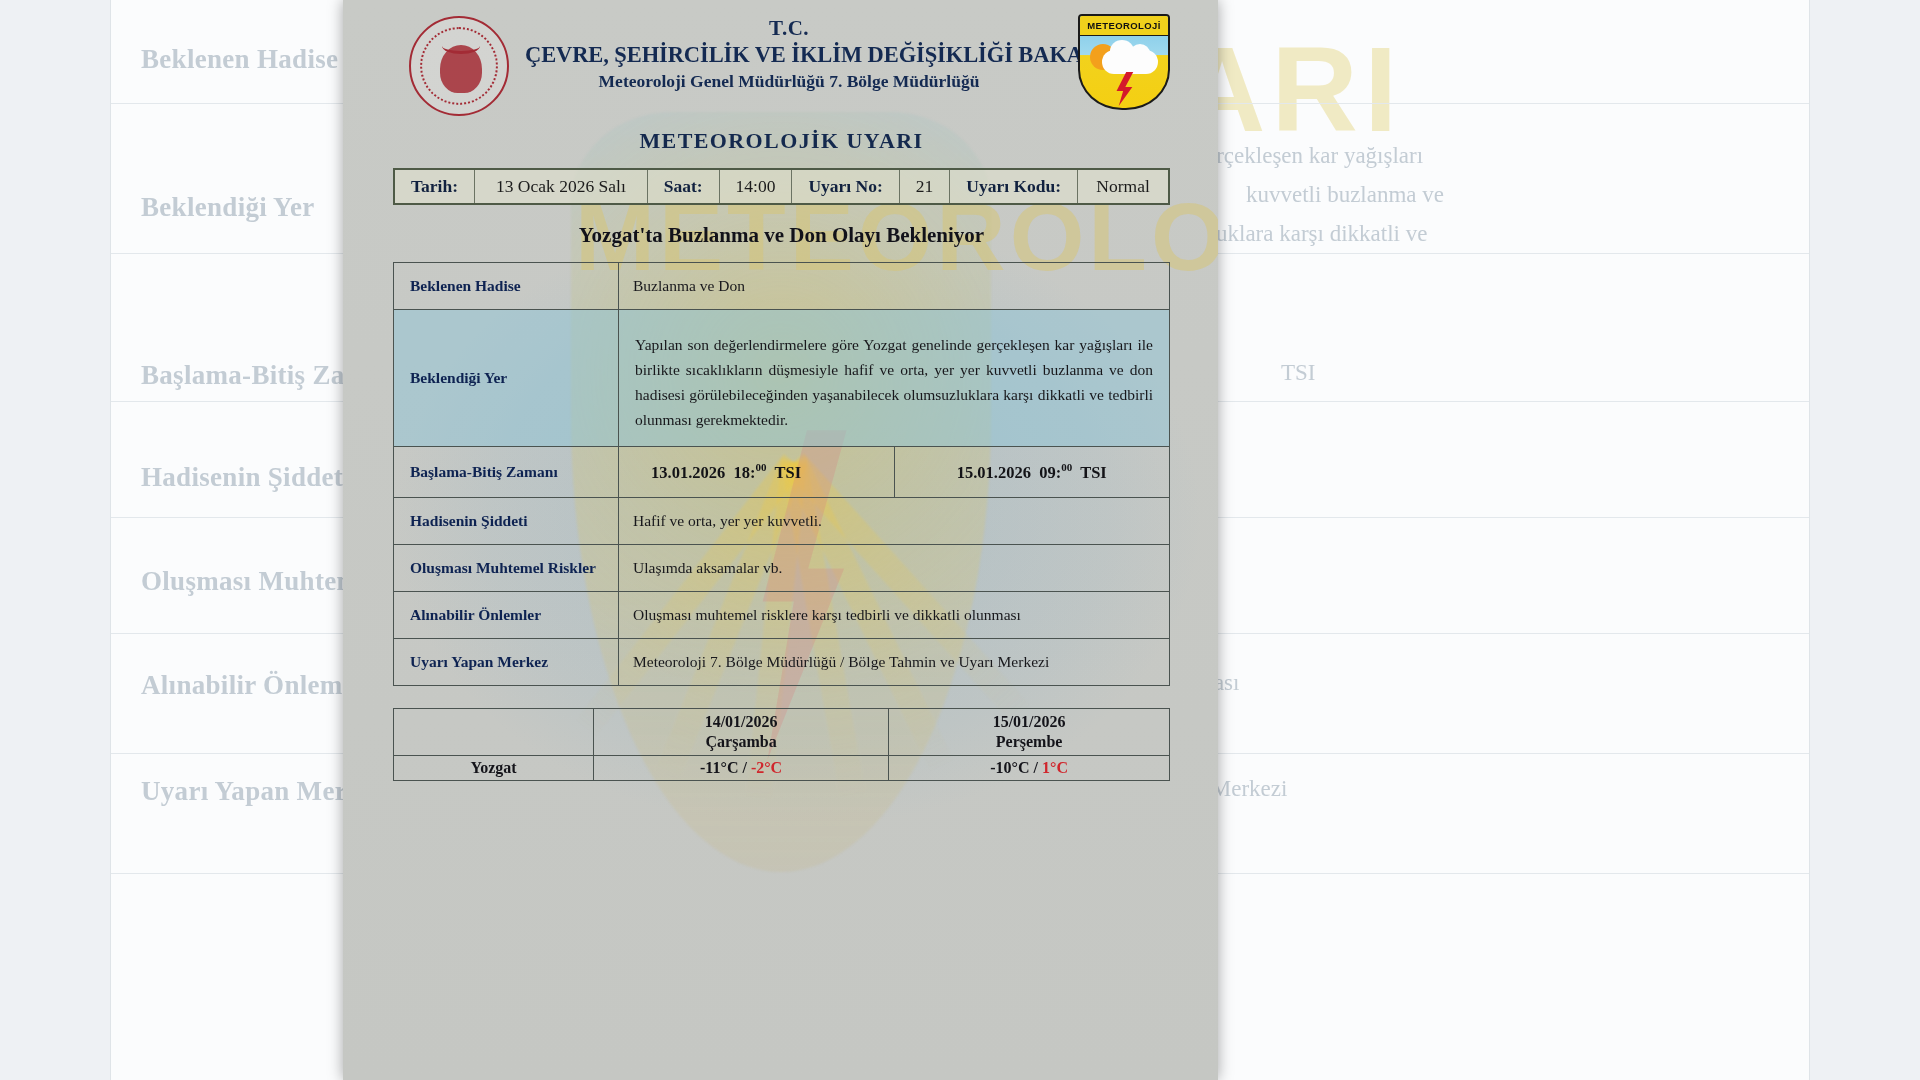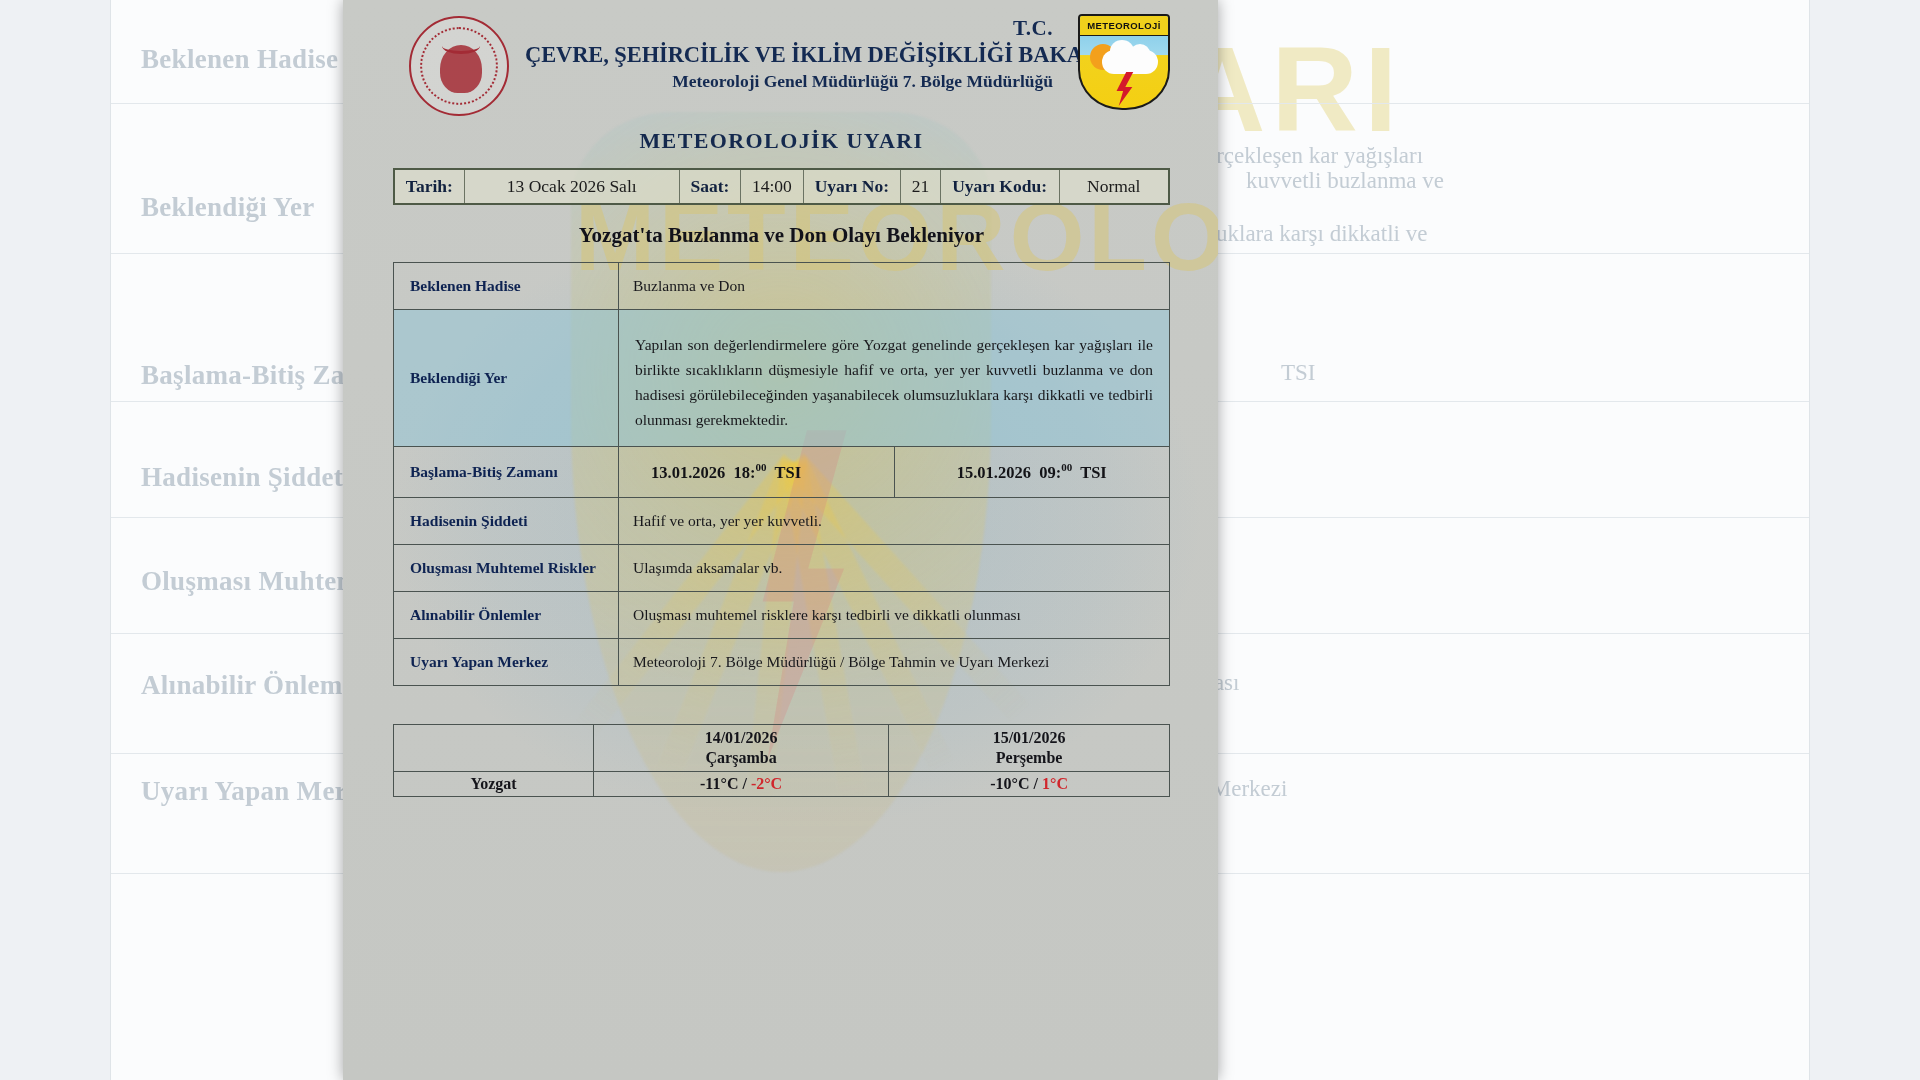--- a/index.html
+++ b/index.html
@@ -154,21 +154,21 @@
   #emblem-crescent {
     position: absolute;
     left: 31px; top: 20px;
     width: 38px; height: 16px;
     border-bottom: 3px solid #a32b35;
     border-radius: 0 0 50% 50%;
   }
   #ministry-block {
     position: absolute;
     left: 150px; right: 135px; top: 8px;
-    text-align: right;
+    text-align: center;
     color: #142a52;
   }
   #tc-line { font-size: 21px; font-weight: bold; letter-spacing: .5px; }
   #ministry-name {
     font-size: 22.5px; font-weight: bold; letter-spacing: -.1px;
     margin-top: 1px; white-space: nowrap;
   }
   #directorate {
     font-size: 17.5px; font-weight: bold; margin-top: 3px;
   }
@@ -229,21 +229,21 @@
   
   #info-strip {
     margin: 14px 18px 0 18px;
     border: 2px solid #4e5a46;
     border-collapse: collapse;
     width: calc(100% - 36px);
     background: rgba(226,226,205,.55);
   }
   #info-strip td {
     border: 1px solid #6b7363;
-    padding: 6px 10px;
+    padding: 6px 16px;
     font-size: 17.5px;
     font-weight: bold;
     color: #11213f;
     text-align: center;
     white-space: nowrap;
   }
   #info-strip td.val { font-weight: normal; color: #1b1b1b; }
 
   
   #alert-title {
@@ -294,21 +294,21 @@
   #note {
     margin: 22px 20px 0 20px;
     font-size: 15.5px;
     color: #1b1b20;
     text-align: justify;
     line-height: 1.55;
   }
 
   
   #temp-table {
-    margin: 38px 18px 0 18px;
+    margin: 22px 18px 0 18px;
     width: calc(100% - 36px);
     border-collapse: collapse;
     border: 1.5px solid #4a5350;
   }
   #temp-table td, #temp-table th {
     border: 1.5px solid #4a5350;
     text-align: center;
     font-size: 16px;
     font-weight: bold;
     color: #14141a;
@@ -335,21 +335,21 @@
 
     <div class="bg-label" style="top:44px;">Beklenen Hadise</div>
     <div class="bg-label" style="top:192px;">Beklendiği Yer</div>
     <div class="bg-label" style="top:360px;">Başlama-Bitiş Zamanı</div>
     <div class="bg-label" style="top:462px;">Hadisenin Şiddeti</div>
     <div class="bg-label" style="top:566px;">Oluşması Muhtemel Riskler</div>
     <div class="bg-label" style="top:670px;">Alınabilir Önlemler</div>
     <div class="bg-label" style="top:776px;">Uyarı Yapan Merkez</div>
 
     <div class="bg-text" style="left:1095px;top:143px;">erçekleşen kar yağışları</div>
-    <div class="bg-text" style="left:1135px;top:168px;">kuvvetli buzlanma ve</div>
+    <div class="bg-text" style="left:1135px;top:182px;">kuvvetli buzlanma ve</div>
     <div class="bg-text" style="left:1105px;top:221px;">uklara karşı dikkatli ve</div>
     <div class="bg-text" style="left:1170px;top:360px;">TSI</div>
     <div class="bg-text" style="left:1085px;top:670px;">ması</div>
     <div class="bg-text" style="left:1080px;top:776px;">rı Merkezi</div>
   </div>
 </div>
 
 <div id="doc-viewer">
 
   <div id="paper">

